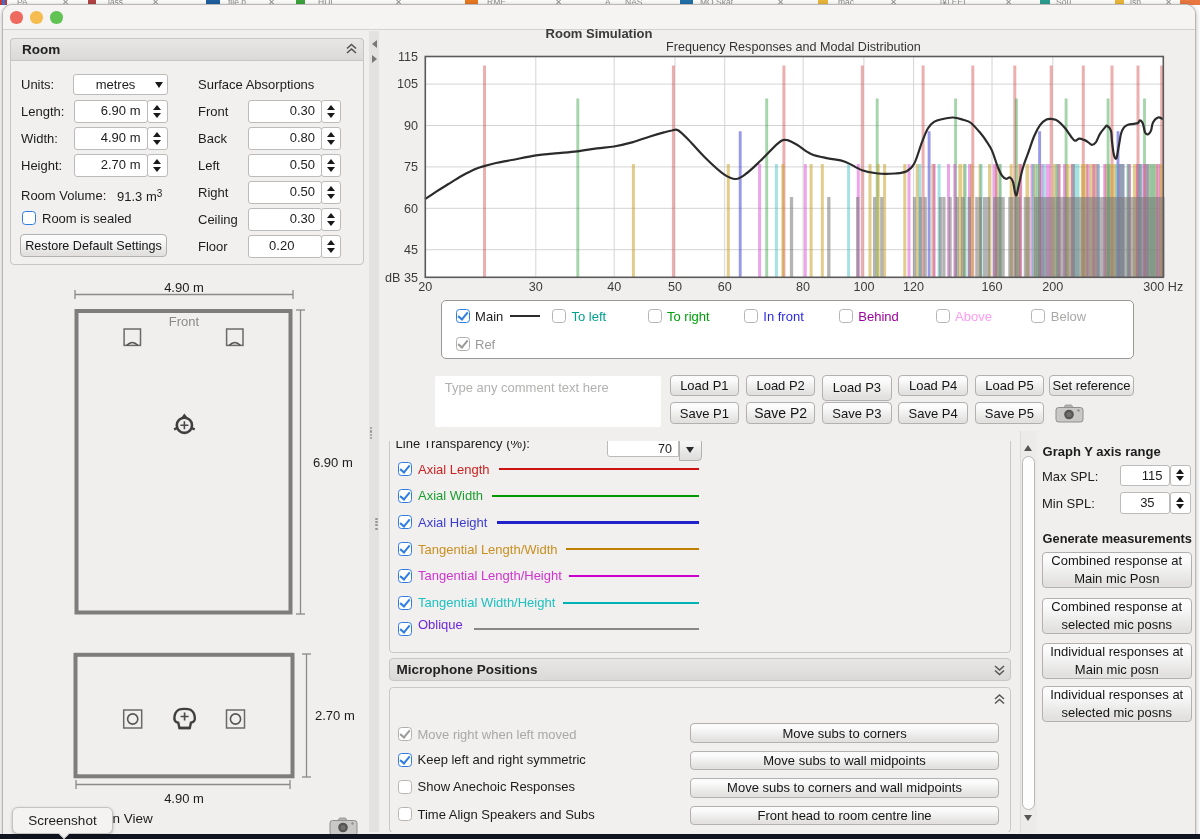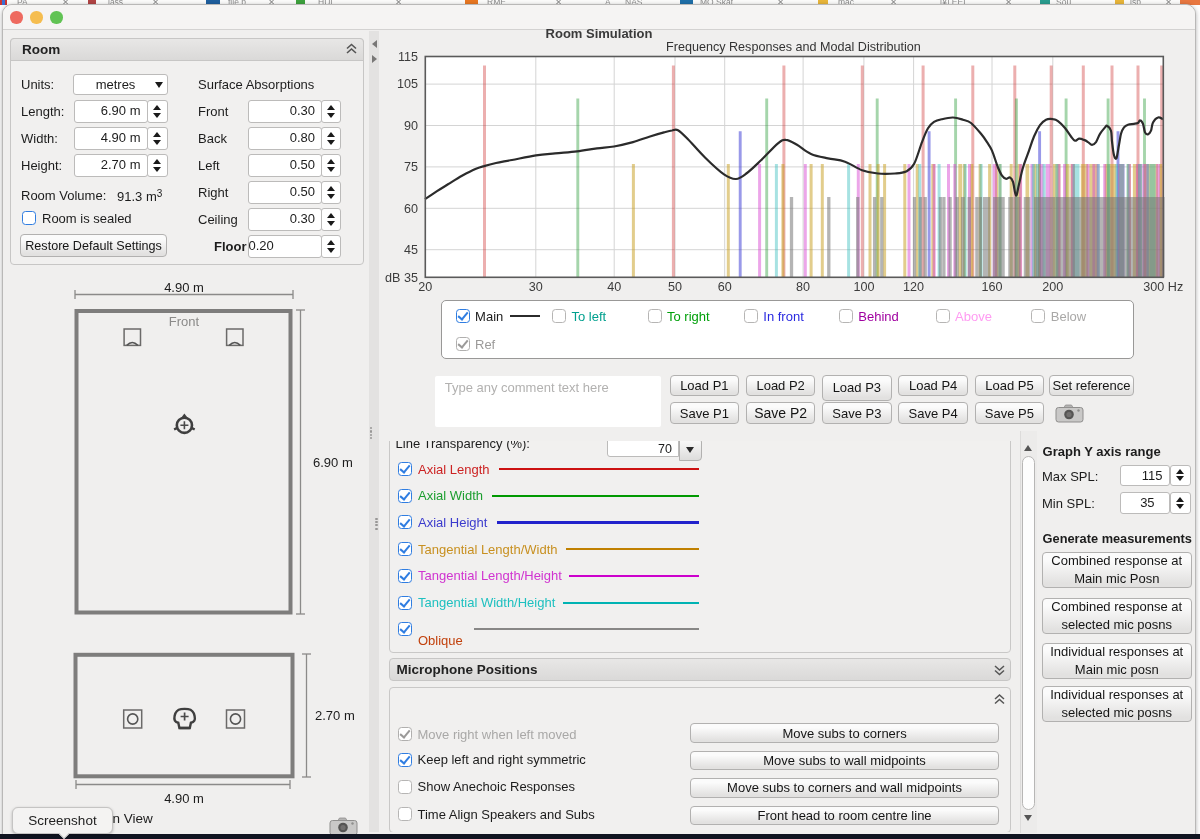--- a/index.html
+++ b/index.html
@@ -97,22 +97,22 @@
 <div class="spin" style="left:321px;top:127px;width:20px;height:22.5px"></div>
 <div class="lbl" style="left:198px;top:158px;">Left</div>
 <div class="field" style="left:247.5px;top:154px;width:74.5px;height:22.5px;text-align:right;line-height:20.5px;padding-right:6px;font-size:13px">0.50</div>
 <div class="spin" style="left:321px;top:154px;width:20px;height:22.5px"></div>
 <div class="lbl" style="left:198px;top:185px;">Right</div>
 <div class="field" style="left:247.5px;top:181px;width:74.5px;height:22.5px;text-align:right;line-height:20.5px;padding-right:6px;font-size:13px">0.50</div>
 <div class="spin" style="left:321px;top:181px;width:20px;height:22.5px"></div>
 <div class="lbl" style="left:198px;top:212px;">Ceiling</div>
 <div class="field" style="left:247.5px;top:208px;width:74.5px;height:22.5px;text-align:right;line-height:20.5px;padding-right:6px;font-size:13px">0.30</div>
 <div class="spin" style="left:321px;top:208px;width:20px;height:22.5px"></div>
-<div class="lbl" style="left:214px;top:239px;font-weight:bold;">Floor</div>
-<div class="field" style="left:247.5px;top:235px;width:74.5px;height:22.5px;text-align:left;line-height:20.5px;padding-right:6px;font-size:13px">0.20</div>
+<div class="lbl" style="left:198px;top:239px;">Floor</div>
+<div class="field" style="left:247.5px;top:235px;width:74.5px;height:22.5px;text-align:center;line-height:20.5px;padding-right:6px;font-size:13px">0.20</div>
 <div class="spin" style="left:321px;top:235px;width:20px;height:22.5px"></div>
 <svg class="abs" style="left:0px;top:280px" width="368" height="552" viewBox="0 280 368 552">
     <g stroke="#8b8a89" stroke-width="1.3">
       <line x1="75" y1="294.5" x2="293" y2="294.5"></line>
       <line x1="75" y1="290" x2="75" y2="299"></line>
       <line x1="293" y1="290" x2="293" y2="299"></line>
       <line x1="300.5" y1="310" x2="300.5" y2="614"></line>
       <line x1="296" y1="310" x2="305" y2="310"></line>
       <line x1="296" y1="614" x2="305" y2="614"></line>
       <line x1="306.5" y1="654" x2="306.5" y2="777"></line>
@@ -269,21 +269,21 @@
     <div class="cb blue checked" style="left:16.5px;top:101.10000000000002px"></div>
     <div class="lbl" style="left:37px;top:100.60000000000002px;color:#c89020">Tangential Length/Width</div>
     <div class="abs" style="left:185px;top:107.10000000000002px;width:133px;height:2.2px;background:#c08000"></div>
     <div class="cb blue checked" style="left:16.5px;top:127.79999999999995px"></div>
     <div class="lbl" style="left:37px;top:127.29999999999995px;color:#d033d0">Tangential Length/Height</div>
     <div class="abs" style="left:188px;top:133.79999999999995px;width:130px;height:2.2px;background:#cc00cc"></div>
     <div class="cb blue checked" style="left:16.5px;top:154.5px"></div>
     <div class="lbl" style="left:37px;top:154.0px;color:#1ec0c0">Tangential Width/Height</div>
     <div class="abs" style="left:182px;top:160.5px;width:136px;height:2.2px;background:#00b3b3"></div>
     <div class="cb blue checked" style="left:16.5px;top:181.20000000000005px"></div>
-    <div class="lbl" style="left:37px;top:192px;color:#c2410c">Oblique</div>
+    <div class="lbl" style="left:37px;top:176px;color:#6d28d9">Oblique</div>
     <div class="abs" style="left:93px;top:187.20000000000005px;width:225px;height:2.2px;background:#888786"></div>
     <div class="ghead" style="left:7.5px;top:216.79999999999995px;width:622px;height:23.6px;border-radius:4px;line-height:22.5px;padding-left:7px">Microphone Positions</div>
     <svg class="abs" style="left:612px;top:222.5px" width="13" height="13" viewBox="0 0 13 13">
       <path d="M2 2L6.5 6L11 2M2 6.5L6.5 10.5L11 6.5" fill="none" stroke="#555" stroke-width="1.5"></path>
     </svg>
     <div class="abs" style="left:7.5px;top:246.39999999999998px;width:622px;height:146px;border:1px solid #c9c8c7;border-radius:4px;background:#f1f0ef"></div>
     <svg class="abs" style="left:612px;top:251.5px" width="13" height="13" viewBox="0 0 13 13">
       <path d="M2 6L6.5 2L11 6M2 10.5L6.5 6.5L11 10.5" fill="none" stroke="#555" stroke-width="1.5"></path>
     </svg>
     <div class="cb gray checked" style="left:16.5px;top:286.29999999999995px"></div>

